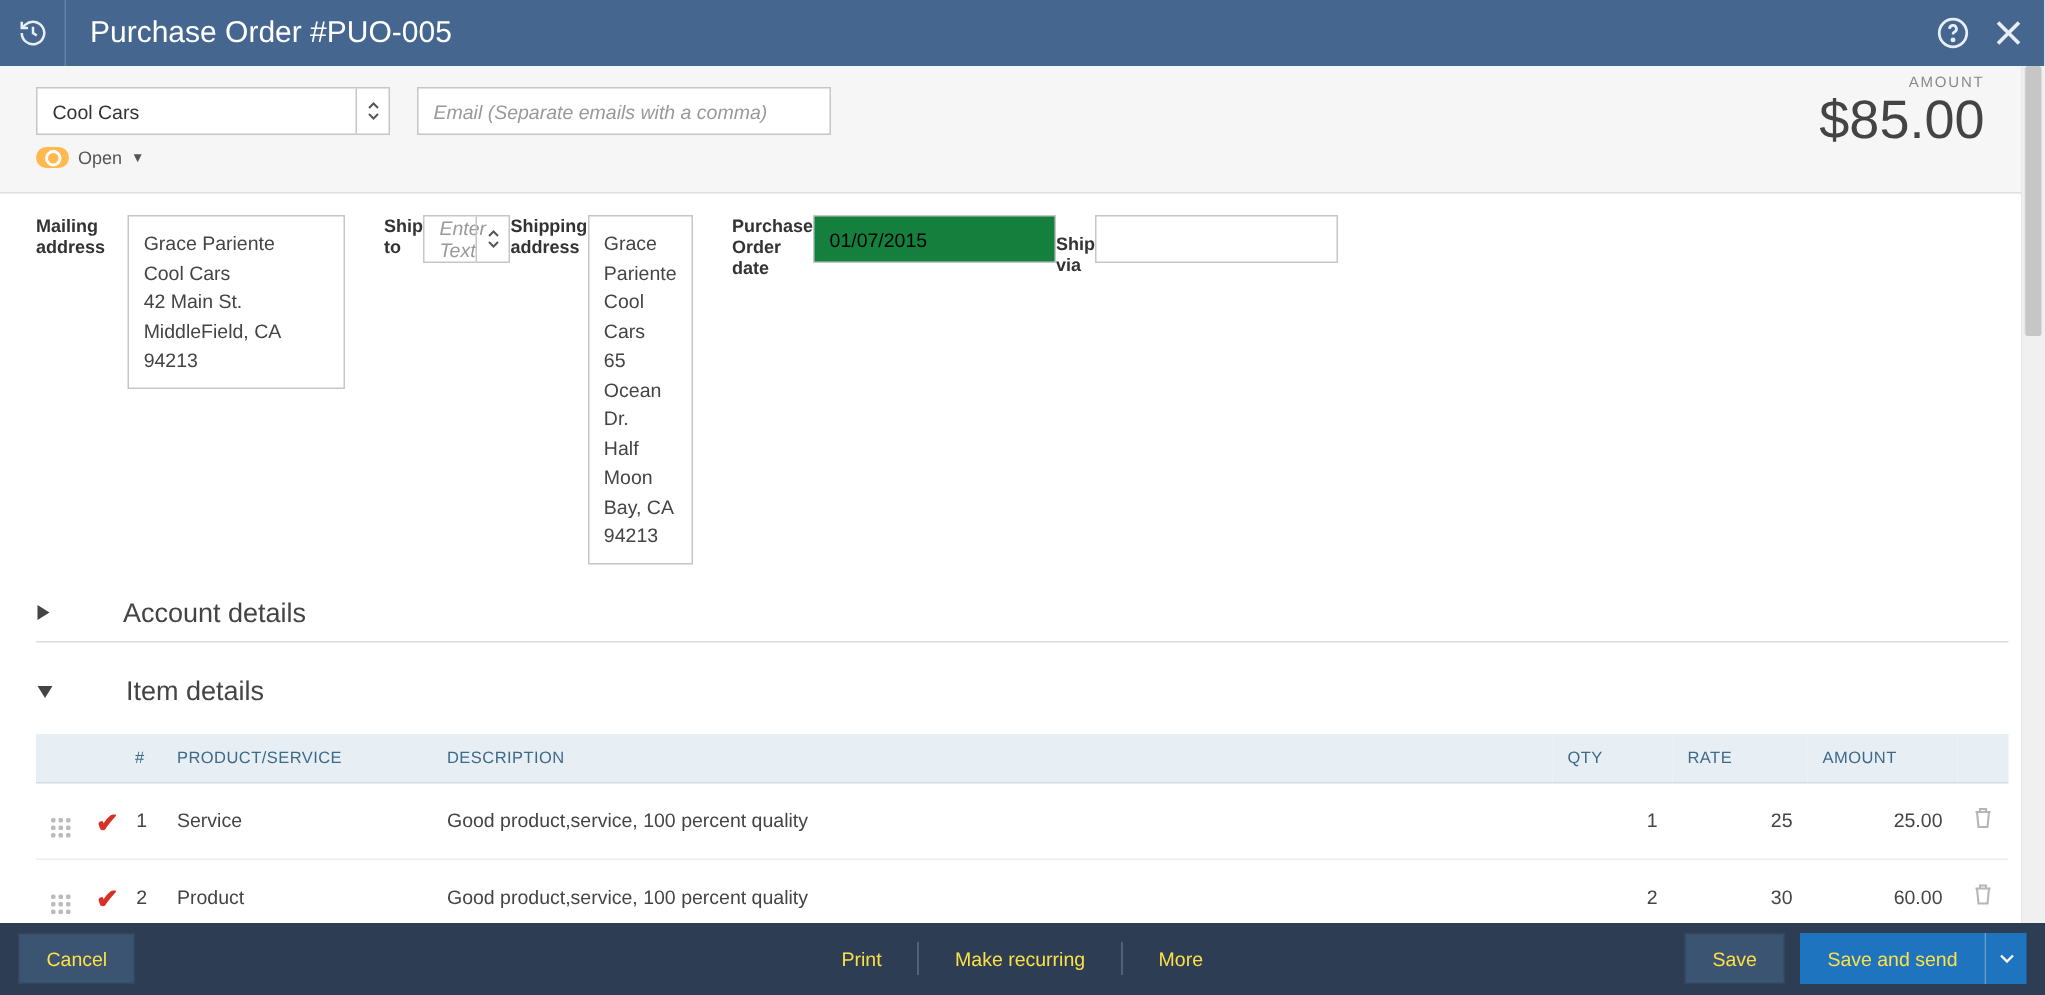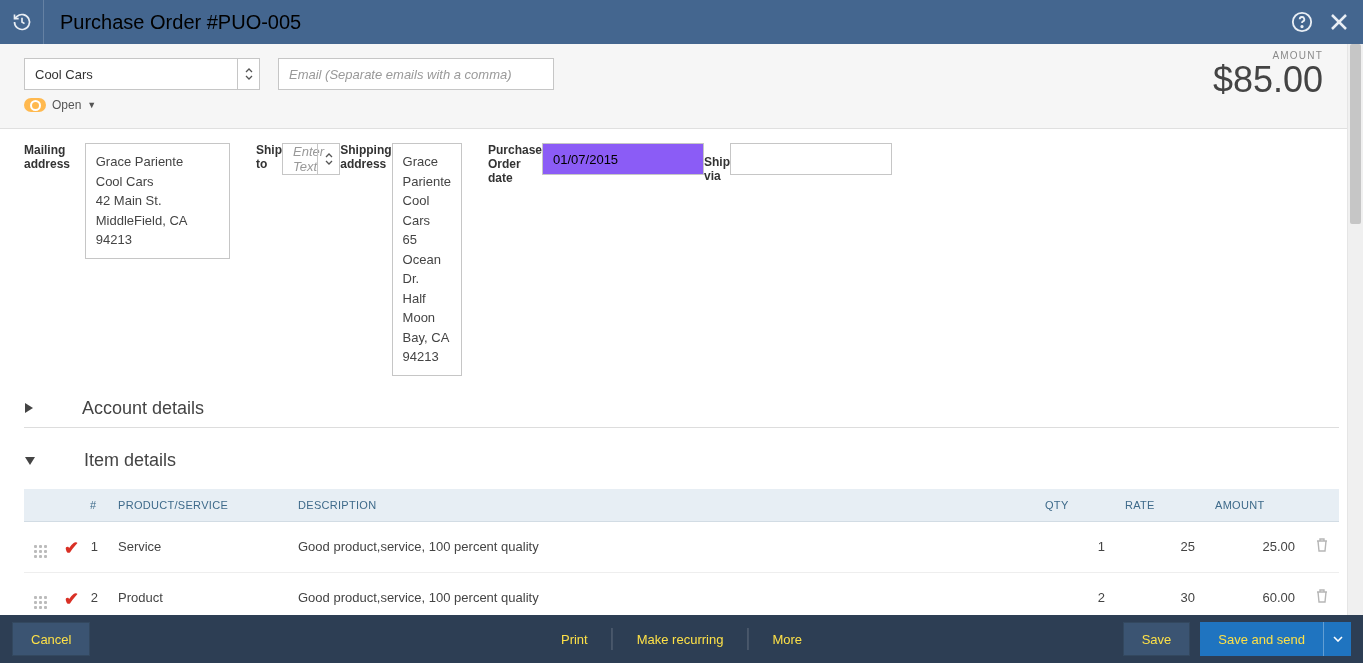--- a/index.html
+++ b/index.html
@@ -1,18 +1,18 @@
 <!DOCTYPE html>
 <html><head>
 <meta charset="utf-8">
 <style>
   * { box-sizing: border-box; margin: 0; padding: 0; }
   body { font-family: Arial, Helvetica, sans-serif; font-size: 13px; color: #333; background: #fff; width: 1363px; height: 663px; overflow: hidden; }
   
-  .topbar { background: #44668f; height: 44px; display: flex; align-items: center; color: #000000; padding: 0 12px 0 0; }
+  .topbar { background: #44668f; height: 44px; display: flex; align-items: center; color: #ffffff; padding: 0 12px 0 0; }
   .topbar-left-icon { width: 44px; height: 44px; display: flex; align-items: center; justify-content: center; border-right: 1px solid rgba(255,255,255,0.18); }
   .topbar-title { font-size: 20px; font-weight: 300; margin-left: 16px; flex: 1; }
   .topbar-right { display: flex; align-items: center; gap: 14px; }
   .icon-btn { cursor: pointer; display: flex; align-items: center; justify-content: center; }
   
   .header-band { background: #f6f6f6; border-bottom: 1px solid #e0e0e0; padding: 14px 24px 10px 24px; display: flex; align-items: flex-start; position: relative; }
   .vendor-select { width: 236px; height: 32px; border: 1px solid #c6c6c6; background: #fff; display: flex; align-items: center; padding: 0 10px; position: relative; }
   .vendor-select .caret-col { width: 22px; border-left: 1px solid #c6c6c6; height: 100%; position: absolute; right: 0; top: 0; display: flex; align-items: center; justify-content: center; }
   .email-input { margin-left: 18px; width: 276px; height: 32px; border: 1px solid #c6c6c6; padding: 0 10px; font-size: 13px; color: #333; background: #fff; font-style: italic; }
   .email-input::placeholder { color: #999; font-style: italic; }
@@ -29,21 +29,21 @@
   .main { padding: 14px 24px 0 24px; overflow-y: auto; height: calc(663px - 44px - 80px - 48px); }
   
   .fields-row { display: flex; gap: 26px; align-items: flex-start; }
   .col { display: flex; flex-direction: row; }
   .label-sm { font-size: 12px; font-weight: 700; color: #333; margin-bottom: 6px; }
   .textarea-look { border: 1px solid #c6c6c6; padding: 8px 10px; font-size: 13px; line-height: 1.5; color: #444; width: 206px; min-height: 86px; white-space: pre-line; }
   .shipto-select { width: 206px; height: 32px; border: 1px solid #c6c6c6; display: flex; align-items: center; padding: 0 10px; position: relative; margin-bottom: 12px; }
   .shipto-select .placeholder { color: #999; font-style: italic; }
   .shipto-select .caret-col { width: 22px; border-left: 1px solid #c6c6c6; height: 100%; position: absolute; right: 0; top: 0; display: flex; align-items: center; justify-content: center; }
   .ship-address { width: 206px; min-height: 86px; }
-  .date-input { width: 162px; height: 32px; border: 1px solid #c6c6c6; padding: 0 10px; font-size: 13px; background: #8b5cf6; }
+  .date-input { width: 162px; height: 32px; border: 1px solid #c6c6c6; padding: 0 10px; font-size: 13px; background: #15803d; }
   .shipvia-input { width: 162px; height: 32px; border: 1px solid #c6c6c6; padding: 0 10px; font-size: 13px; background: #fff; }
   .col-shipvia-label { margin-top: 12px; }
   
   .section { margin-top: 22px; }
   .section-title { display: flex; align-items: center; font-size: 18px; font-weight: 300; color: #444; cursor: pointer; border-bottom: 1px solid #ddd; padding-bottom: 8px; gap: 38px; }
   .section-title .tri { display: inline-block; margin-right: 10px; }
   
   .items-table { width: 100%; border-collapse: collapse; margin-top: 10px; table-layout: fixed; }
   .items-table thead th { background: #e7eef4; color: #3e6a8a; font-size: 11px; font-weight: 400; letter-spacing: 0.3px; text-align: left; padding: 10px 10px; border-bottom: 1px solid #d2dce4; }
   .items-table tbody td { padding: 14px 10px; border-bottom: 1px solid #eee; font-size: 13px; color: #444; vertical-align: middle; }

